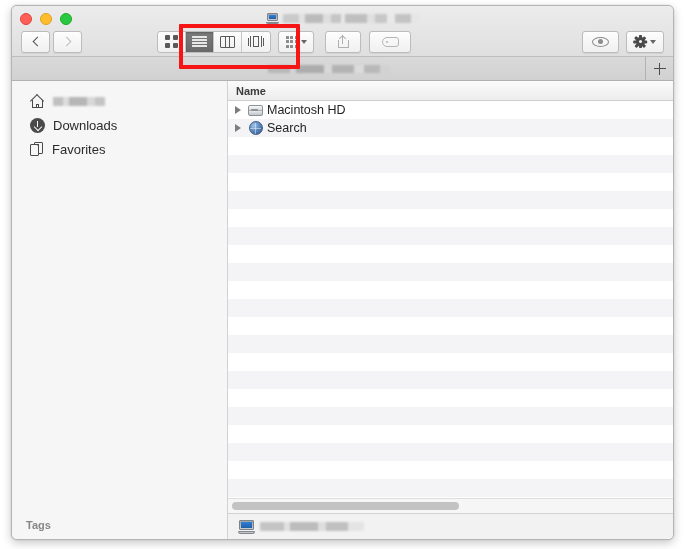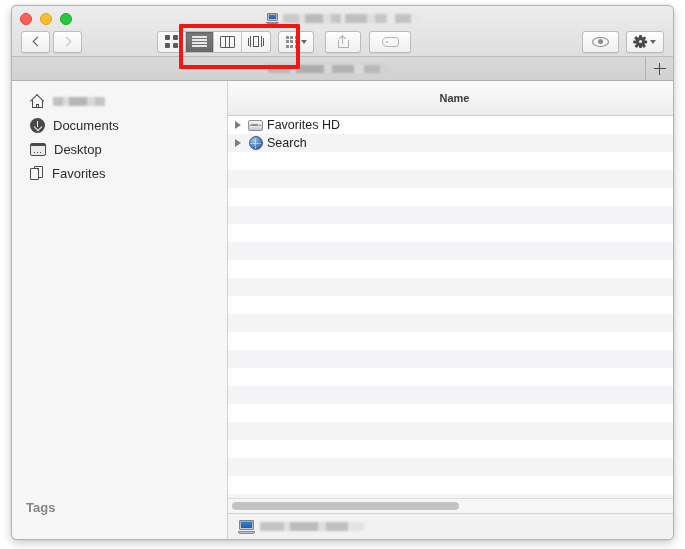--- a/index.html
+++ b/index.html
@@ -288,37 +288,36 @@
   .side-label { font-size: 13px; color: #2b2b2b; }
   .side-icon { width: 16px; height: 16px; flex: none; display: block; position: relative; }
   .home-redact {
     width: 52px; height: 9px;
     background: linear-gradient(to right, #c0c0c0 0 10px, #dcdcdc 10px 16px, #b6b6b6 16px 34px, #d8d8d8 34px 42px, #c4c4c4 42px 52px);
     filter: blur(1px);
     border-radius: 1px;
   }
   .tags-footer {
     margin-top: auto;
-    font-size: 13px;
+    font-size: 11px;
     color: #878787;
     font-weight: bold;
-    padding: 0 0 24px 14px;
+    padding: 0 0 8px 14px;
   }
 
   
   .listpane { flex: 1; display: flex; flex-direction: column; min-width: 0; background: #fff; }
 
   .col-header {
-    height: 35px;
+    height: 20px;
     background: linear-gradient(to bottom, #fbfbfb, #ededed);
     border-bottom: 1px solid #cfcfcf;
     display: flex;
     align-items: center;
     flex: none;
-    justify-content: center;
   }
   .col-name { font-size: 11px; color: #3b3b3b; font-weight: bold; padding-left: 8px; }
 
   .rows { flex: 1; overflow: hidden; position: relative; }
   .row {
     height: 18px;
     display: flex;
     align-items: center;
     gap: 4px;
     padding-left: 7px;
@@ -621,31 +620,24 @@
             <span class="door"></span>
         </span>
         <span class="home-redact"></span>
       </div>
 
       <div class="side-item">
         <span class="side-icon ic-dl">
           <span class="stem"></span>
             <span class="head"></span>
         </span>
-        <span class="side-label">Documents</span>
-      </div>
-
-
-      <div class="side-item">
-        <span class="side-icon ic-desk">
-          <span class="bar"></span>
-            <span class="dots"></span>
-        </span>
-        <span class="side-label">Desktop</span>
-      </div>
+        <span class="side-label">Downloads</span>
+      </div>
+
+
 
       <div class="side-item">
         <span class="side-icon ic-doc">
           <span class="back"></span>
             <span class="front"></span>
             <span class="fold"></span>
         </span>
         <span class="side-label">Favorites</span>
       </div>
 
@@ -659,21 +651,21 @@
       </div>
 
       <div class="rows">
 
         <div class="row even">
           <span class="disclosure"></span>
           <span class="hd-icon row-icon">
             <span class="shell"></span>
               <span class="slot"></span>
           </span>
-          <span class="row-label">Favorites HD</span>
+          <span class="row-label">Macintosh HD</span>
         </div>
 
         <div class="row odd">
           <span class="disclosure"></span>
           <span class="globe-icon row-icon">
             <span class="ball"></span>
           </span>
           <span class="row-label">Search</span>
         </div>
 

